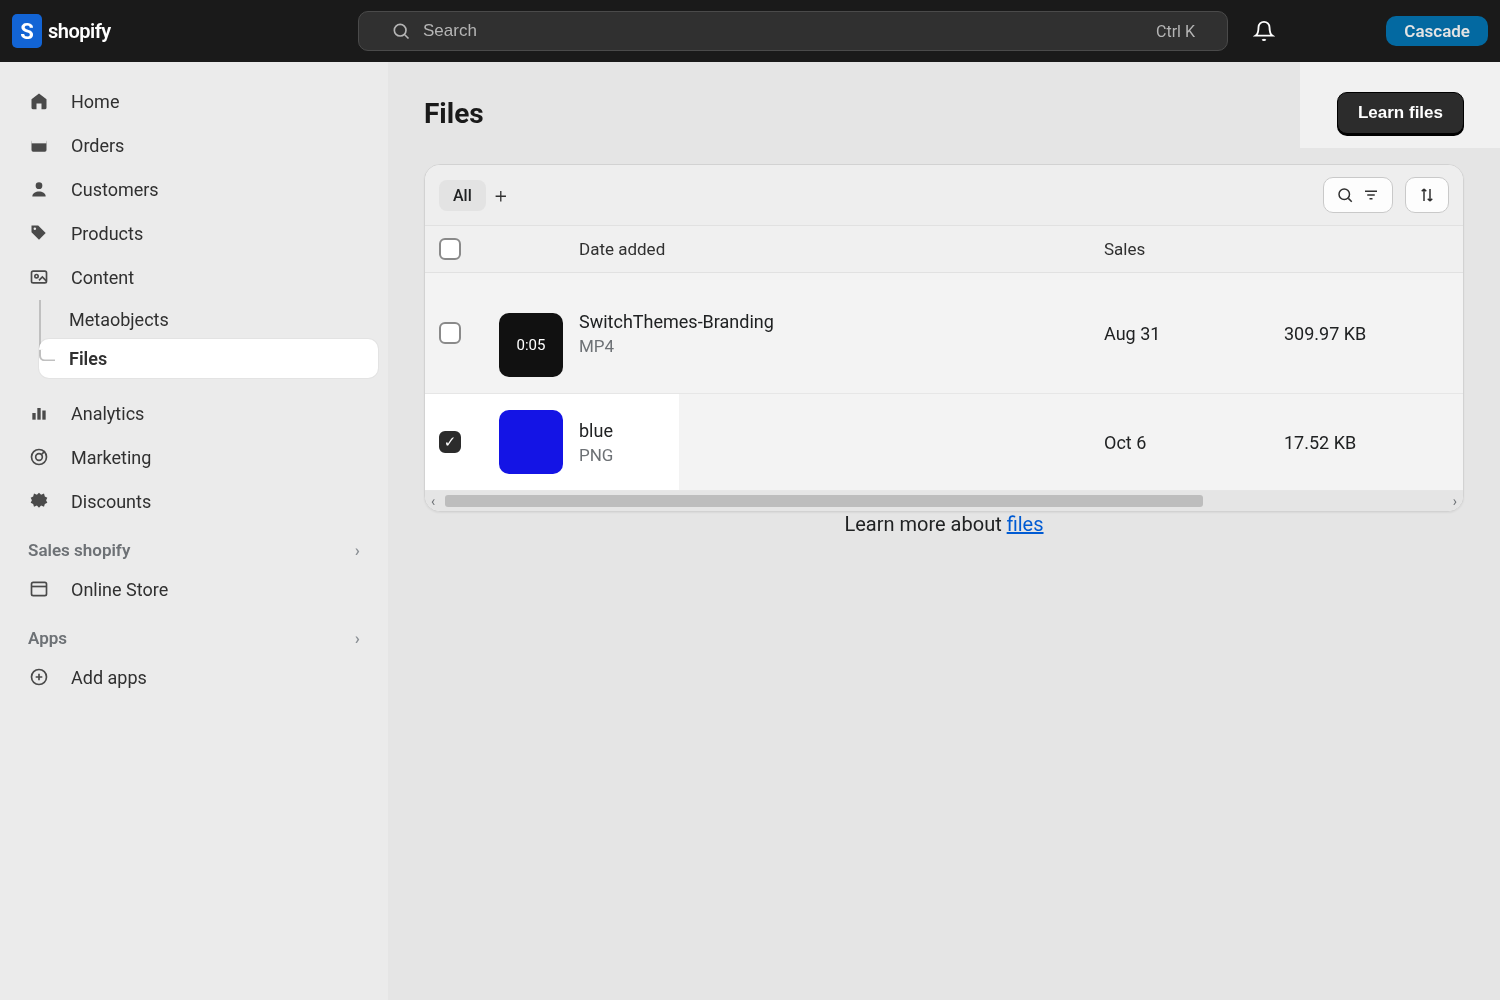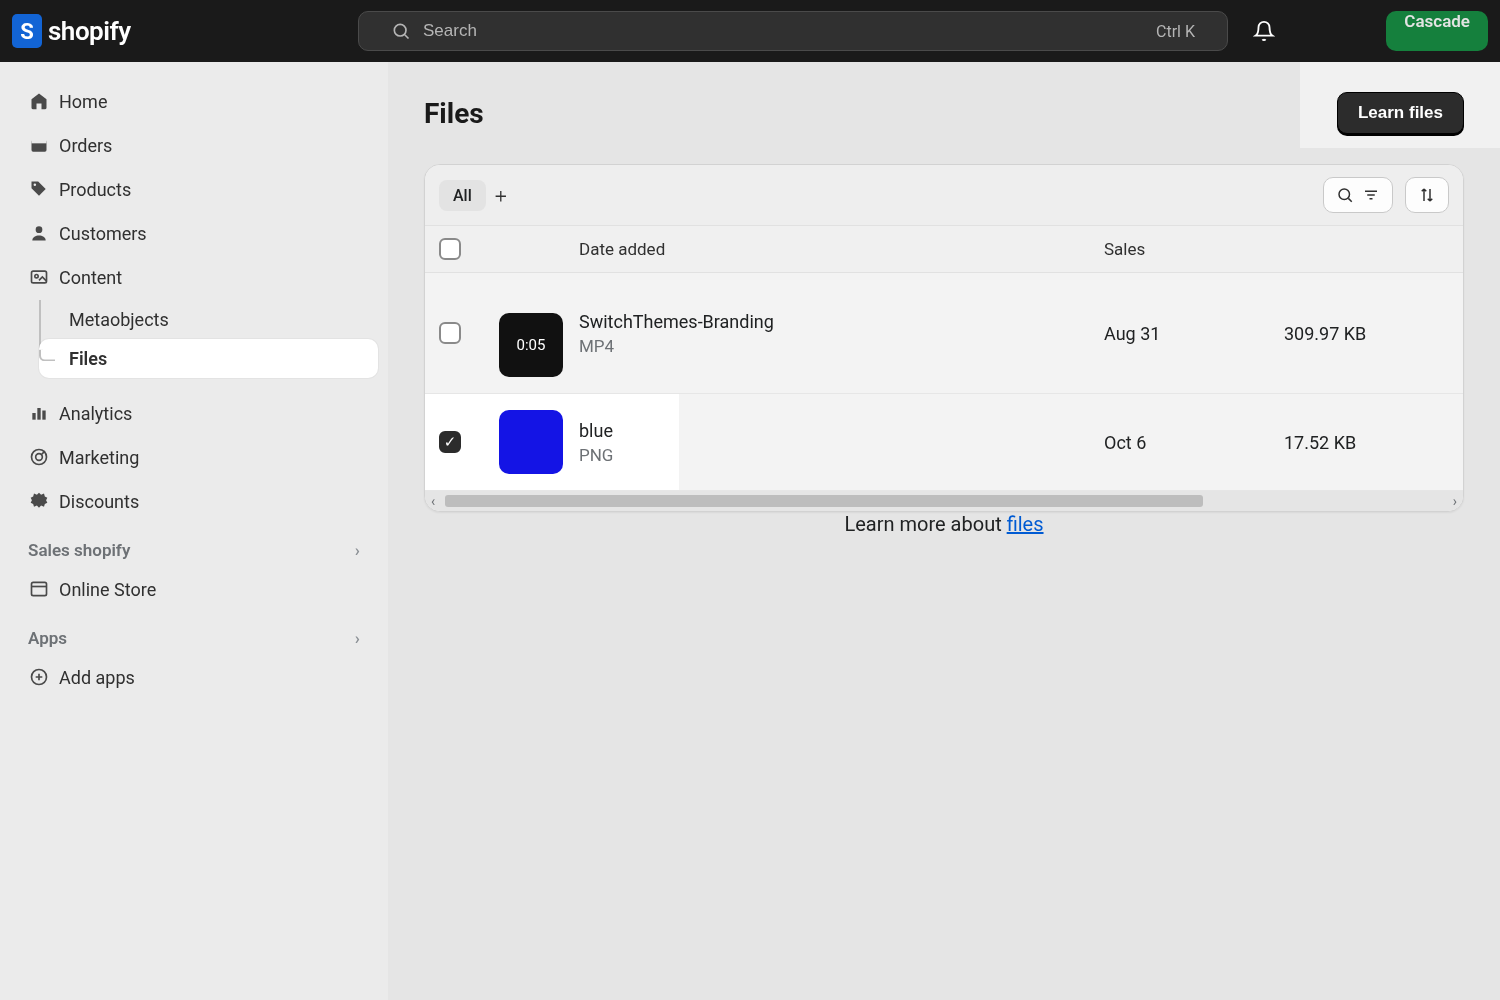--- a/index.html
+++ b/index.html
@@ -39,21 +39,21 @@
     justify-content: center;
   }
   .logo-mark::before {
     content: "S";
     color: #fff;
     font-weight: 700;
     font-size: 22px;
   }
   .logo-text {
     color: #fff;
-    font-size: 26px;
+    font-size: 20px;
     font-weight: 600;
     letter-spacing: -0.5px;
   }
   .search {
     flex: 1;
     max-width: 870px;
     height: 40px;
     background: #303030;
     border: 1px solid #4a4a4a;
     border-radius: 10px;
@@ -73,50 +73,50 @@
     font-size: 17px;
   }
   .search input::placeholder { color: #b5b5b5; }
   .shortcut { color: #b5b5b5; font-size: 16px; }
   .bell-wrap {
     width: 40px; height: 40px;
     display: flex; align-items: center; justify-content: center;
     color: #fff; cursor: pointer;
   }
   .store-btn {
-    height: 40px;
-    background: #15803d;
+    height: 30px;
+    background: #0369a1;
     border-radius: 10px;
     color: #e3e3e3;
     font-weight: 600;
     font-size: 17px;
     padding: 0 18px;
     display: flex;
-    align-items: flex-start;
+    align-items: center;
     cursor: pointer;
     margin-left: auto;
   }
 
   
   .shell { display: flex; height: calc(100% - 62px); }
 
   
   .sidebar {
     width: 388px;
     background: #ebebeb;
     padding: 18px 10px;
     display: flex;
     flex-direction: column;
     gap: 2px;
     font-size: 18px;
   }
   .nav-item {
     display: flex;
     align-items: center;
-    gap: 9px;
+    gap: 21px;
     padding: 10px 18px;
     border-radius: 10px;
     color: #303030;
     cursor: pointer;
   }
   .nav-item .ico { width: 22px; height: 22px; display:flex; align-items:center; justify-content:center; color:#4a4a4a;}
   .sub-items { padding-left: 29px; position: relative;}
   .sub-items::before {
     content: "";
     position: absolute;
@@ -360,34 +360,34 @@
           <svg width="20" height="20" viewBox="0 0 24 24" fill="currentColor">
             <rect x="3" y="6" width="18" height="14" rx="2"></rect>
             <rect x="3" y="6" width="18" height="4" fill="#ebebeb"></rect>
           </svg>
         </span>
       <span>Orders</span>
     </div>
     <div class="nav-item">
       <span class="ico">
           <svg width="20" height="20" viewBox="0 0 24 24" fill="currentColor">
+            <circle cx="12" cy="8" r="4"></circle>
+            <path d="M4 21c0-4 4-6 8-6s8 2 8 6"></path>
+          </svg>
+        </span>
+      <span>Customers</span>
+    </div>
+    <div class="nav-item">
+      <span class="ico">
+          <svg width="20" height="20" viewBox="0 0 24 24" fill="currentColor">
             <path d="M20 12l-8 8-9-9V3h8l9 9z"></path>
             <circle cx="7" cy="7" r="1.5" fill="#ebebeb"></circle>
           </svg>
         </span>
       <span>Products</span>
-    </div>
-    <div class="nav-item">
-      <span class="ico">
-          <svg width="20" height="20" viewBox="0 0 24 24" fill="currentColor">
-            <circle cx="12" cy="8" r="4"></circle>
-            <path d="M4 21c0-4 4-6 8-6s8 2 8 6"></path>
-          </svg>
-        </span>
-      <span>Customers</span>
     </div>
     <div class="nav-item">
       <span class="ico">
           <svg width="20" height="20" viewBox="0 0 24 24" fill="none" stroke="currentColor" stroke-width="2">
             <rect x="3" y="5" width="18" height="14" rx="2"></rect>
             <circle cx="9" cy="11" r="2"></circle>
             <path d="M21 17l-5-5-4 4"></path>
           </svg>
         </span>
       <span>Content</span>

